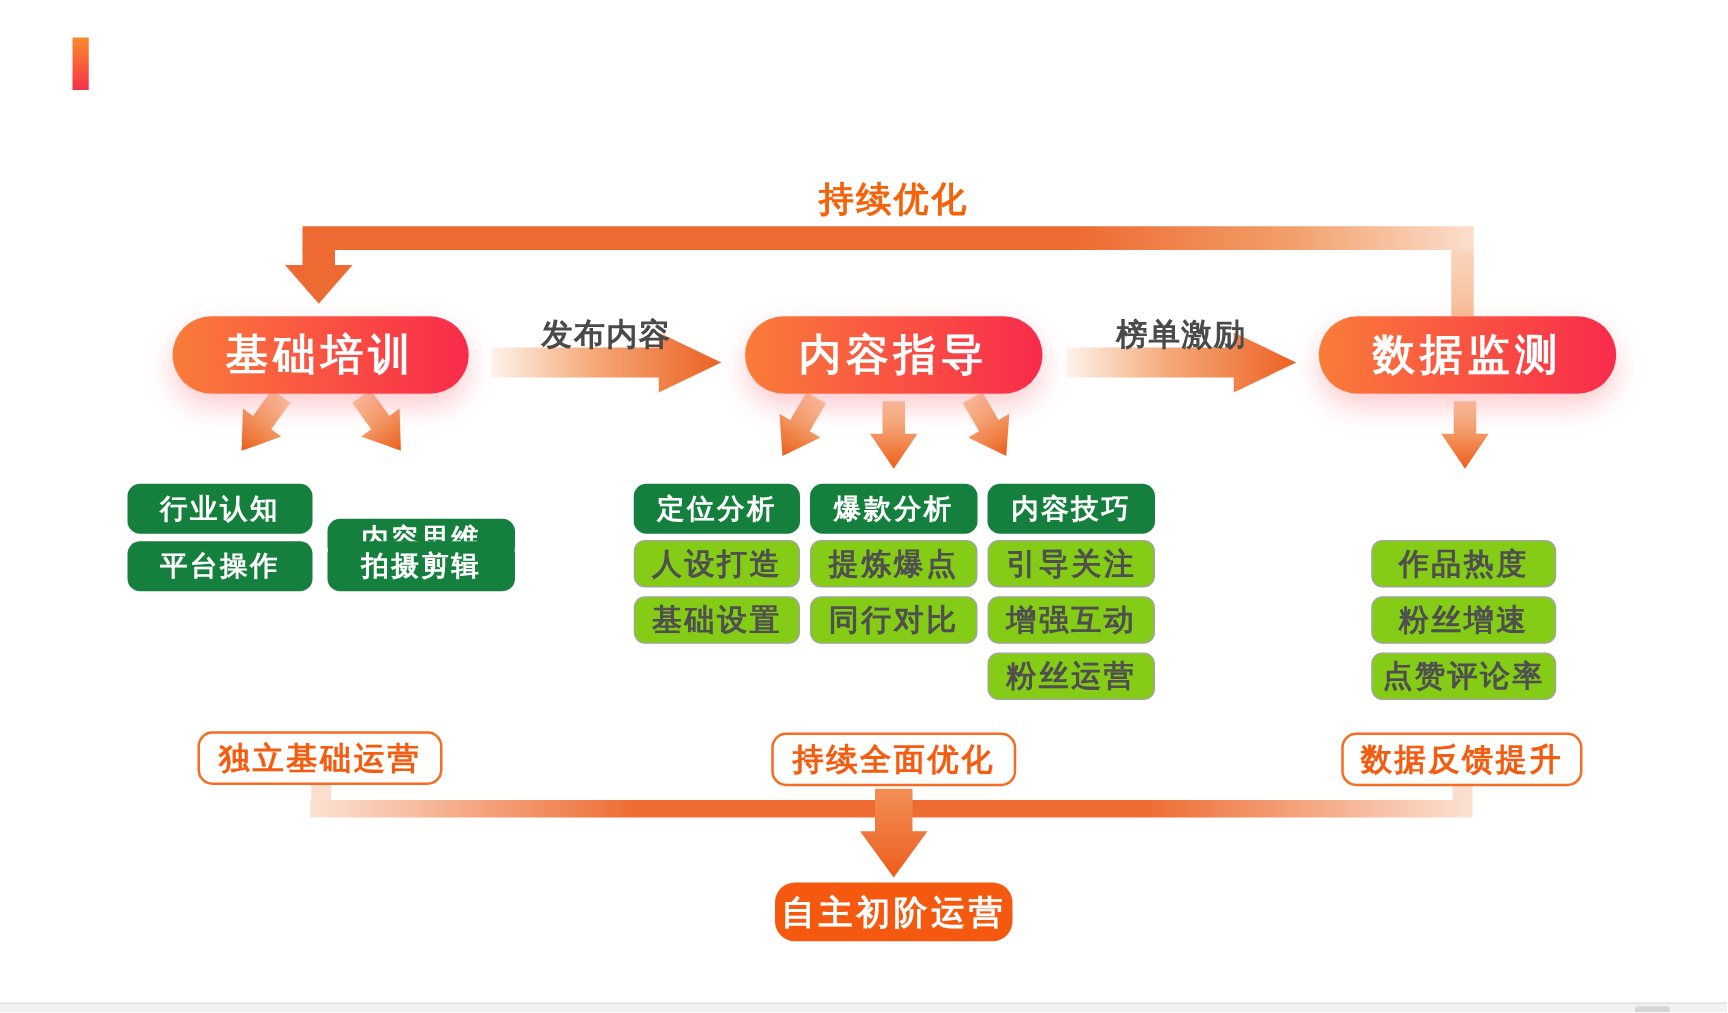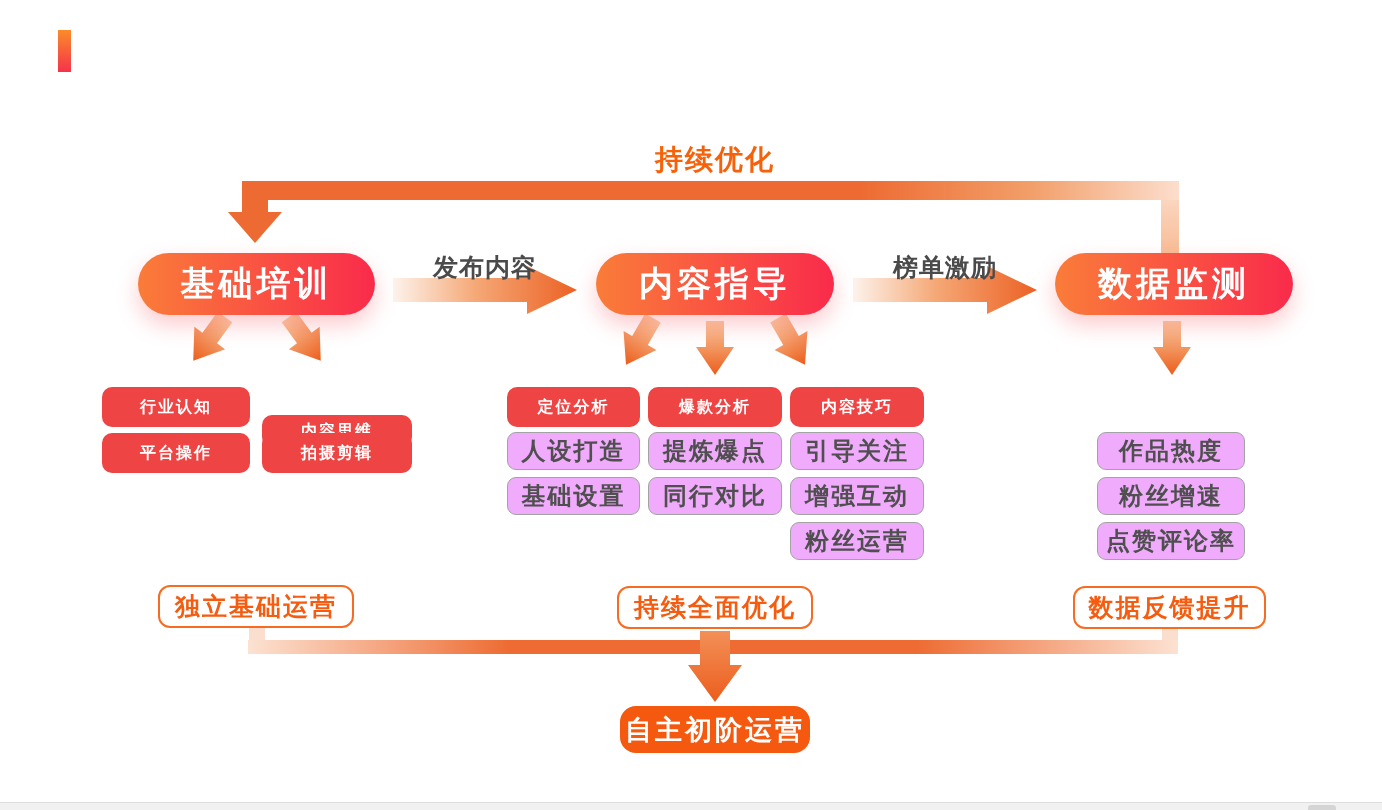--- a/index.html
+++ b/index.html
@@ -26,22 +26,22 @@
   .pill-1{left:138px;top:253px;width:237px;height:62px;}
   .pill-2{left:596px;top:253px;width:238px;height:62px;}
   .pill-3{left:1055px;top:253px;width:238px;height:62px;}
 
   .edge-label{font-size:25px;font-weight:bold;color:#4a4a4a;letter-spacing:1px;
     text-align:center;width:140px;z-index:3;font-family:Liberation Mono, monospace;}
   .edge-label-1{left:415px;top:251px;}
   .edge-label-2{left:875px;top:251px;}
 
   .btn{display:flex;align-items:center;justify-content:center;font-weight:bold;}
-  .btn-filled{background:#ef4444;color:#ffffff;border-radius:10px;font-size:16px;letter-spacing:2px;}
-  .btn-gray{background:#f0abfc;border:1.5px solid #a3a3a3;color:#4f4f4f;
+  .btn-filled{background:#15803d;color:#ffffff;border-radius:10px;font-size:22px;letter-spacing:2px;}
+  .btn-gray{background:#84cc16;border:1.5px solid #a3a3a3;color:#4f4f4f;
     border-radius:9px;font-size:24px;letter-spacing:2px;}
   .btn-stage{background:#ffffff;border:2.5px solid #f66c22;color:#f55c10;
     border-radius:12px;font-size:25px;font-weight:bold;letter-spacing:2px;}
   .btn-final{background:#f4590f;color:#ffffff;border-radius:16px;
     font-size:27px;font-weight:bold;letter-spacing:3px;}
 
   .scroll-track{left:0;top:802px;width:1382px;height:8px;background:#f1f1f1;
     border-top:1px solid #dddddd;z-index:4;}
   .scroll-thumb{left:1308px;top:805px;width:28px;height:5px;background:#d5d5d5;
     border-radius:3px 3px 0 0;z-index:5;}

